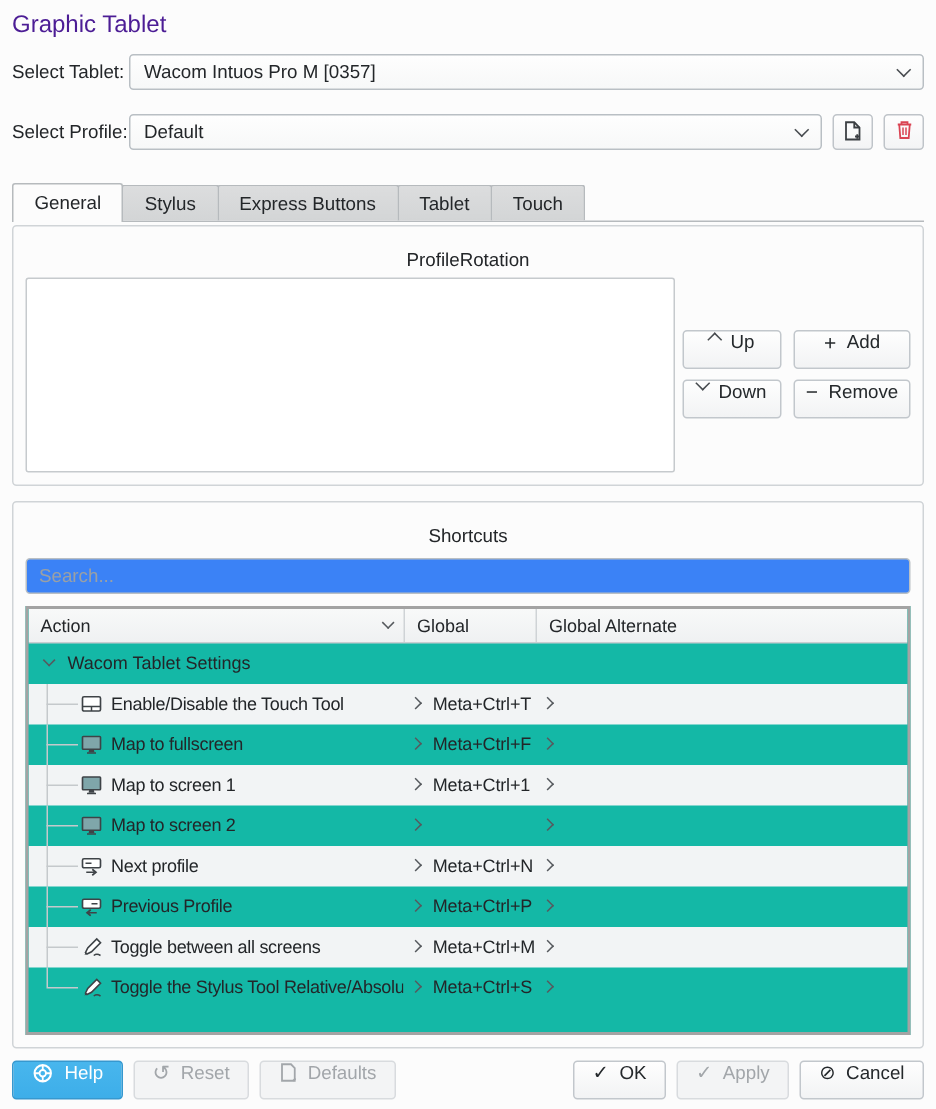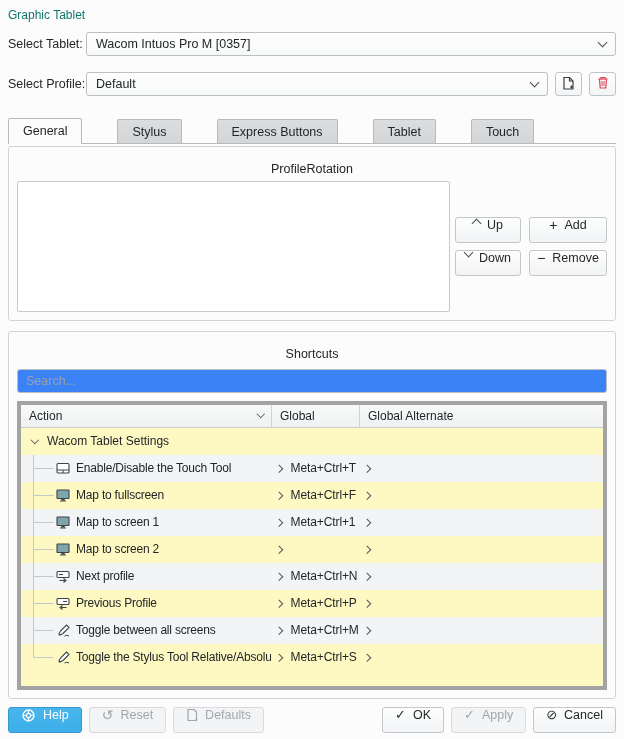--- a/index.html
+++ b/index.html
@@ -3,21 +3,21 @@
 <meta charset="utf-8">
 <style>
   * { box-sizing: border-box; margin: 0; padding: 0; }
   html,body { width:624px; height:739px; }
   body {
     font-family: "Liberation Sans", "DejaVu Sans", sans-serif;
     font-size: 13px; color:#232629; background:#fcfcfc; overflow:hidden;
   }
   .window { width:624px; height:739px; padding:6px 8px 6px; display:flex; flex-direction:column; }
 
-  h1.title { font-size:12px; font-weight:400; color:#0f766e; margin:2px 0 10px 0; }
+  h1.title { font-size:16px; font-weight:400; color:#4c1d95; margin:2px 0 10px 0; }
 
   .form-row { display:flex; align-items:center; height:24px; margin-bottom:16px; }
   .form-row label { width:78px; flex:none; font-size:12.5px; }
   .combobox {
     flex:1; height:24px; display:flex; align-items:center; padding:0 9px;
     background:linear-gradient(#fefefe,#f7f8f8); border:1px solid #b9bfc4; border-radius:3px;
     font-size:12.5px; cursor:default;
   }
   .combobox .val { flex:1; white-space:nowrap; overflow:hidden; }
   .iconbtn {
@@ -27,21 +27,21 @@
   }
 
   
   .cv { display:inline-block; width:7px; height:7px; border:0 solid #474b4f; flex:none; }
   .cv-down  { border-right-width:1.4px; border-bottom-width:1.4px; transform:translateY(-2px) rotate(45deg); }
   .cv-up    { border-right-width:1.4px; border-bottom-width:1.4px; transform:translateY(2px) rotate(225deg); }
   .cv-right { border-right-width:1.4px; border-bottom-width:1.4px; transform:rotate(-45deg); }
   .cv.small { width:5.5px; height:5.5px; border-color:#565a5e; }
 
   
-  .tabbar { display:flex; align-items:flex-end; border-bottom:1px solid #b6babd; margin-top:6px;gap:36px; }
+  .tabbar { display:flex; align-items:flex-end; border-bottom:1px solid #b6babd; margin-top:6px; }
   .tab {
     padding:5px 14px 4px; font-size:12.5px; background:linear-gradient(#dcddde,#d3d5d6);
     border:1px solid #b6babd; border-bottom:none; border-radius:2px 2px 0 0; margin-right:-1px;
     cursor:pointer; position:relative;
   }
   .tab.active { background:#fcfcfc; margin-bottom:-1px; padding-bottom:6px; z-index:2; }
 
   
   .groupbox { border:1px solid #d0d4d7; border-radius:3px; background:#fcfcfc; padding:13px 8px 8px; }
   .group-title { text-align:center; font-size:12.5px; padding:2px 0 3px; }
@@ -66,21 +66,21 @@
   .btn-help { background:linear-gradient(#48b6ed,#3daee9); border-color:#3698cf; color:#ffffff; }
 
   
   .gb-sc { margin-top:10px; height:380px; display:flex; flex-direction:column; }
   .search {
     height:24px; margin-top:5px; padding:0 8px; font:inherit; font-size:12.5px;
     background:#3b82f6; border:1px solid #b9bfc4; border-radius:3px; color:#232629; outline:none;
   }
   .search::placeholder { color:#9aa0a5; }
 
-  .table { margin-top:8px; flex:1; background:#fef9c3; border:4px solid #a3a3a3; overflow:hidden;
+  .table { margin-top:8px; flex:1; background:#14b8a6; border:2px solid #a3a3a3; overflow:hidden;
            display:flex; flex-direction:column; font-size:12px; }
   .thead { display:grid; grid-template-columns:250px 88px 1fr; height:23px; flex:none;
            background:linear-gradient(#f8f9f9,#eff1f2); border-bottom:1px solid #c9cdd1; }
   .th { display:flex; align-items:center; padding:0 8px; cursor:pointer; }
   .th + .th { border-left:1px solid #cfd3d6; }
   .th-action { justify-content:space-between; }
 
   .trow { display:grid; grid-template-columns:250px 88px 1fr; height:27px; flex:none; align-items:stretch; }
   .trow.alt { background:#f2f4f5;text-align:center; }
   .trow-parent { display:flex; align-items:center; height:27px; padding-left:4px; flex:none; }

